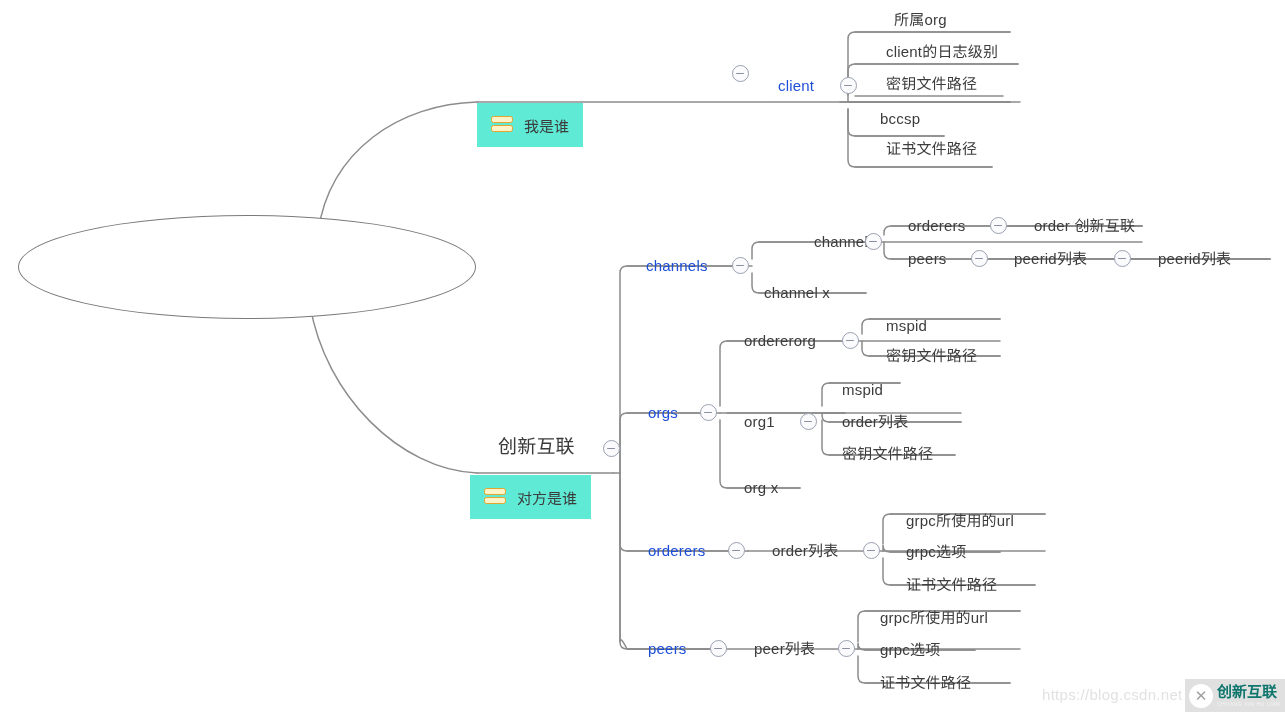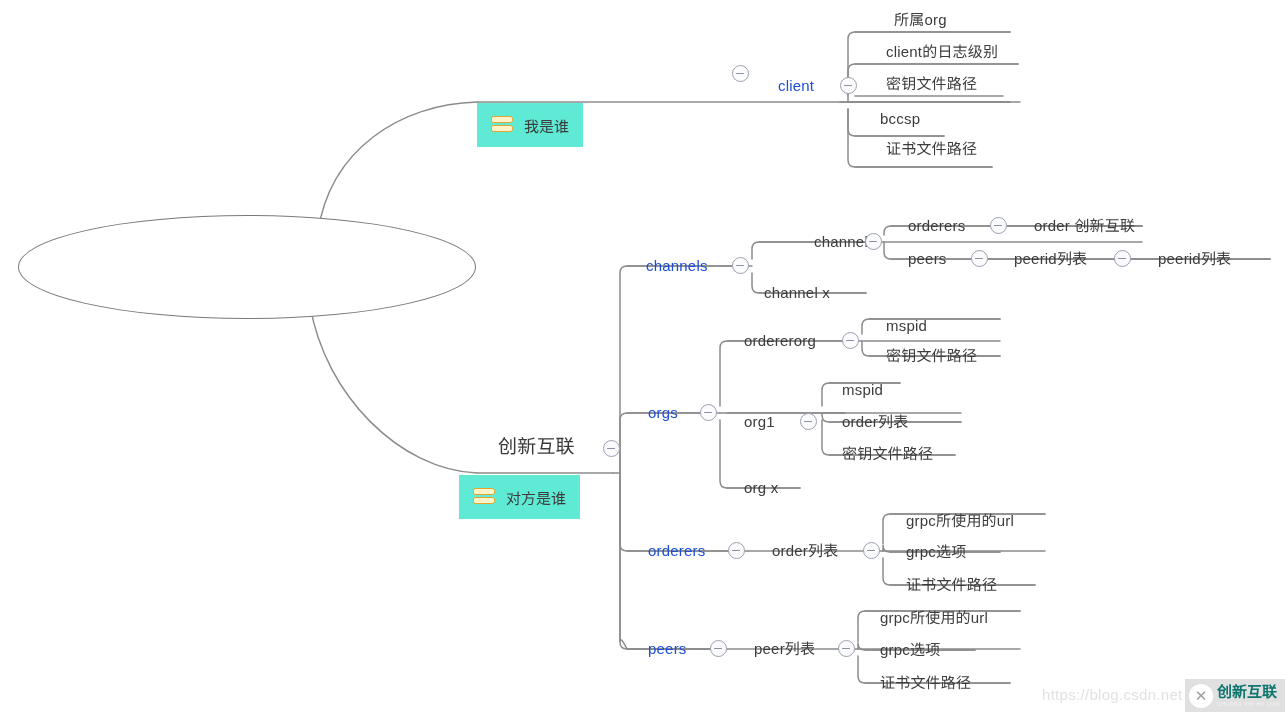--- a/index.html
+++ b/index.html
@@ -290,21 +290,21 @@
 
   <div class="node" style="left:886px; top:12px;margin-left:8px;">所属org</div>
   <div class="node" style="left:886px; top:44px;">client的日志级别</div>
   <div class="node" style="left:886px; top:76px;">密钥文件路径</div>
   <div class="node" style="left:880px; top:111px;">bccsp</div>
   <div class="node" style="left:886px; top:141px;">证书文件路径</div>
 
   <div class="node big" style="left:498px; top:437px;">创新互联</div>
   <div class="toggle" style="left:603px; top:440px;"></div>
 
-  <div class="tagbox" style="left:459px; top:475px;text-align:right;">
+  <div class="tagbox" style="left:470px; top:475px;text-align:right;">
     <span class="split-icon">
       <i class="top"></i>
         <i class="bot"></i>
     </span>
     <span class="tag-label">对方是谁</span>
   </div>
 
   <div class="node blue" style="left:646px; top:258px;">channels</div>
   <div class="toggle" style="left:732px; top:257px;"></div>
 

